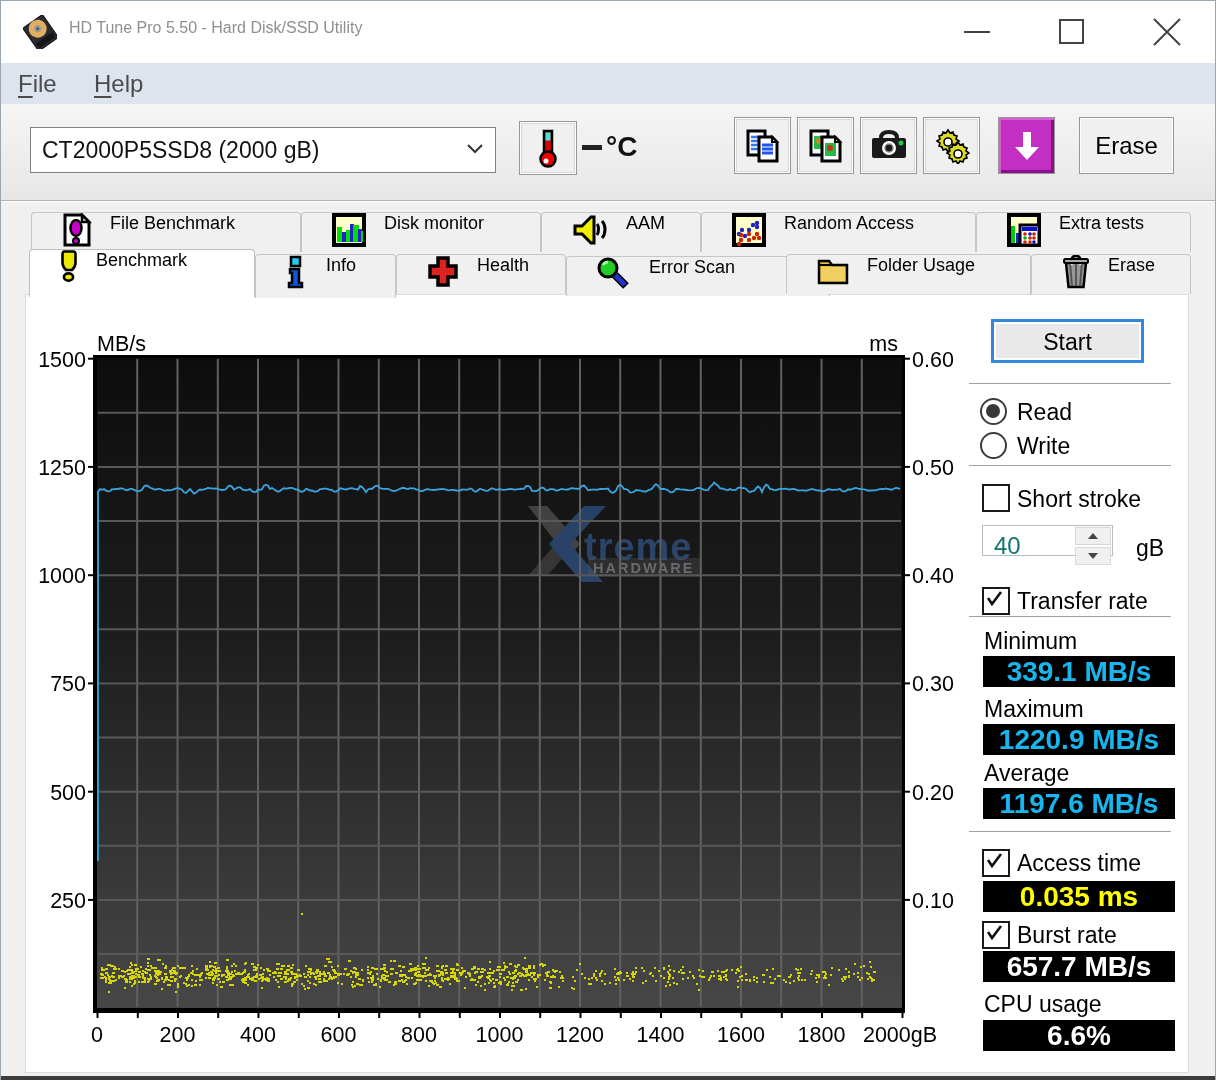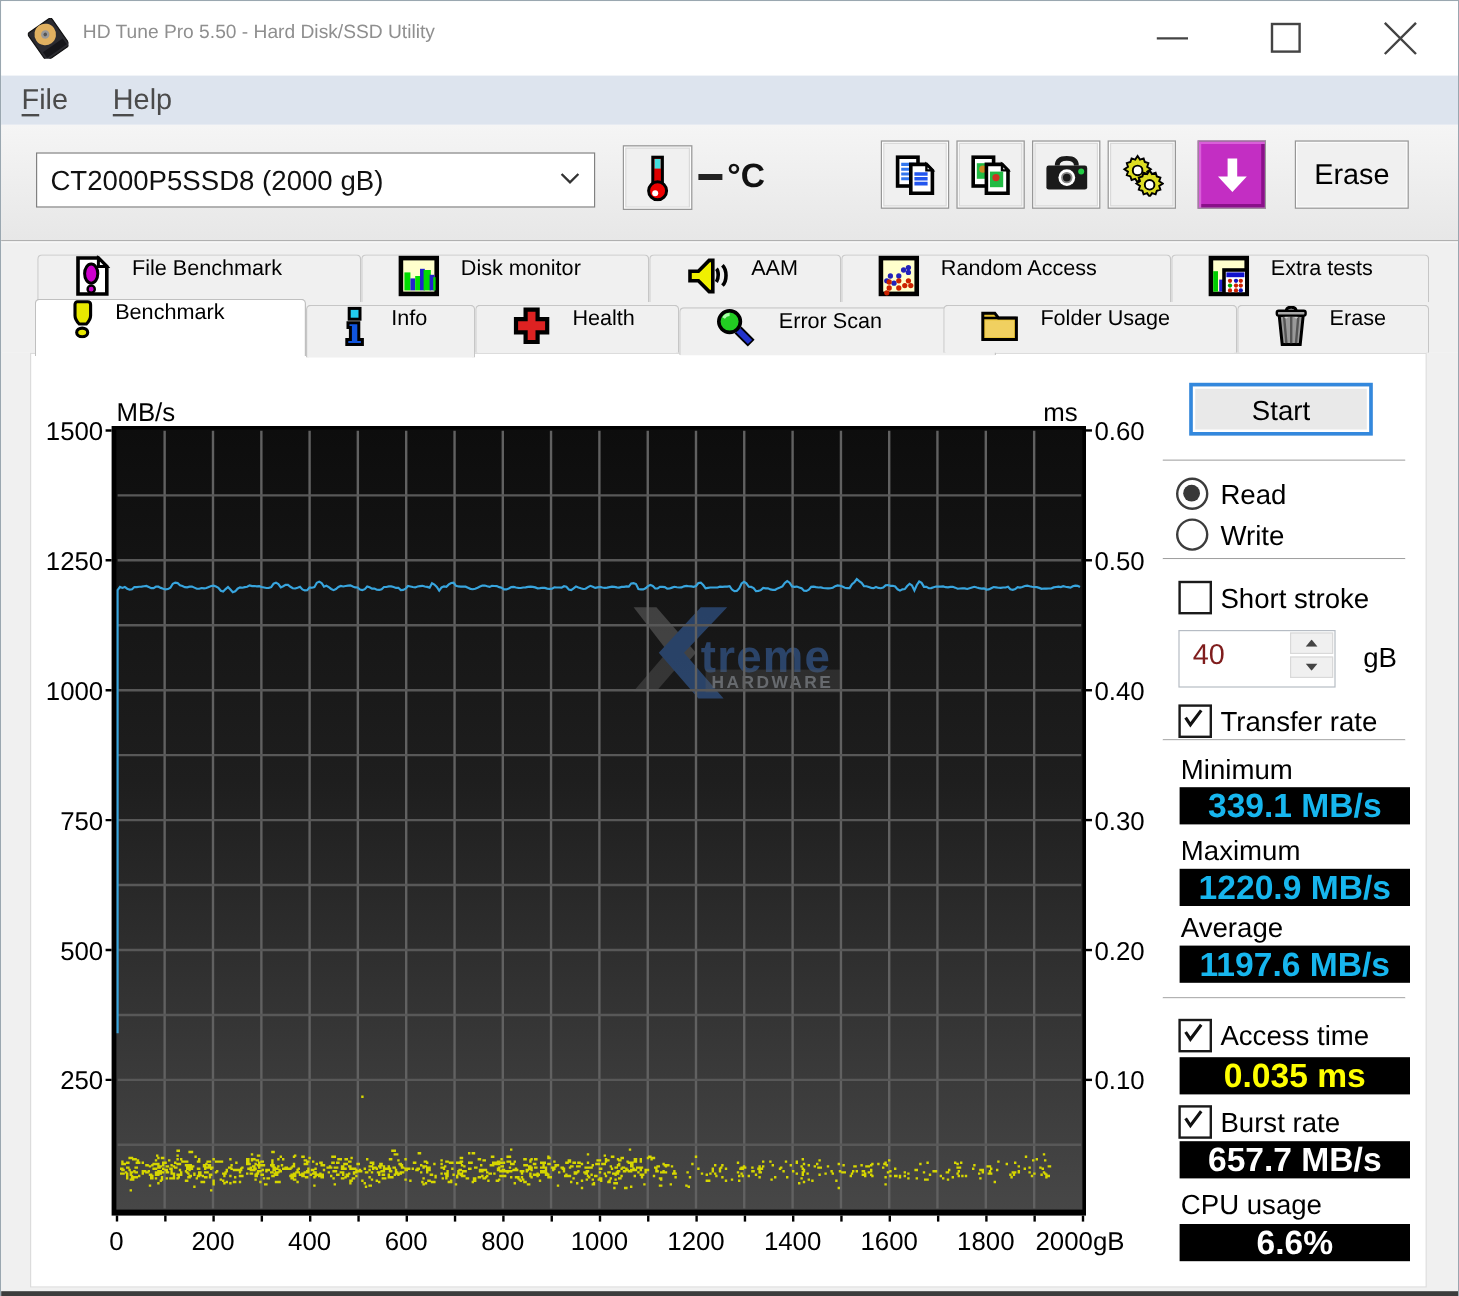--- a/index.html
+++ b/index.html
@@ -22,21 +22,21 @@
 .tbtn { position:absolute; z-index:4; width:57px; height:57px; background:#f0f0f0; border:1px solid #979797; box-shadow:inset 0 0 0 1px #fdfdfd, inset 0 0 0 2px #d9d9d9; display:flex; align-items:center; justify-content:center; font-size:24px; color:#000; }
 #exitbtn { box-shadow:inset 0 0 0 1px #fdfdfd; }
 .tbtn.magenta { background:#c32ec3; box-shadow:inset 2px 2px 0 #d95fd9, inset -3px -3px 0 #8a108a; border:1px solid #979797; }
 #chart { position:absolute; left:0; top:0; z-index:2; }
 #startbtn { position:absolute; left:990px; top:318px; width:153px; height:44px; background:#e9e9e9; border:3px solid #3388dd; box-shadow:inset 0 0 0 2px #fff; z-index:6; text-align:center; font-size:23px; padding-top:7px; color:#000; }
 .sep { position:absolute; left:968px; width:202px; height:2px; border-top:1px solid #a0a0a0; border-bottom:1px solid #fff; z-index:3; }
 .radio { position:absolute; width:27px; height:27px; border:2.5px solid #3c3c3c; border-radius:50%; background:#fff; z-index:3; }
 .rdot { position:absolute; left:4px; top:4px; width:14px; height:14px; border-radius:50%; background:#383838; }
 .cb { position:absolute; width:28px; height:28px; border:2.5px solid #1a1a1a; background:#fff; z-index:3; }
 .lbl { position:absolute; font-size:23px; color:#000; z-index:3; white-space:nowrap; }
-#spin { position:absolute; left:981px; top:524px; width:131px; height:48px; background:#fff; border:1px solid #b6bcc4; z-index:3; font-size:24px; color:#7f1d1d; padding:6px 0 0 11px; }
+#spin { position:absolute; left:981px; top:524px; width:131px; height:31px; background:#fff; border:1px solid #b6bcc4; z-index:3; font-size:24px; color:#0f766e; padding:6px 0 0 11px; }
 .spbtn { position:absolute; left:1074px; width:36px; height:18px; background:#f0f0f0; border:1px solid #d9d9d9; z-index:4; display:flex; align-items:center; justify-content:center; }
 .bb { position:absolute; left:982px; width:192px; height:31px; background:#000; z-index:3; display:flex; align-items:center; justify-content:center; font-weight:bold; font-size:28px; }
 </style></head>
 <body>
 <div id="win">
 <div id="titlebar">
 <div id="titleicon"><svg width="34" height="34" viewBox="0 0 34 34" style="">
           <g transform="rotate(-35 17 17)">
             <rect x="5" y="4" width="24" height="28" rx="2" fill="#2a2a30" stroke="#111" stroke-width="1"></rect>
 <circle cx="17" cy="13" r="9" fill="#e0b060"></circle>

